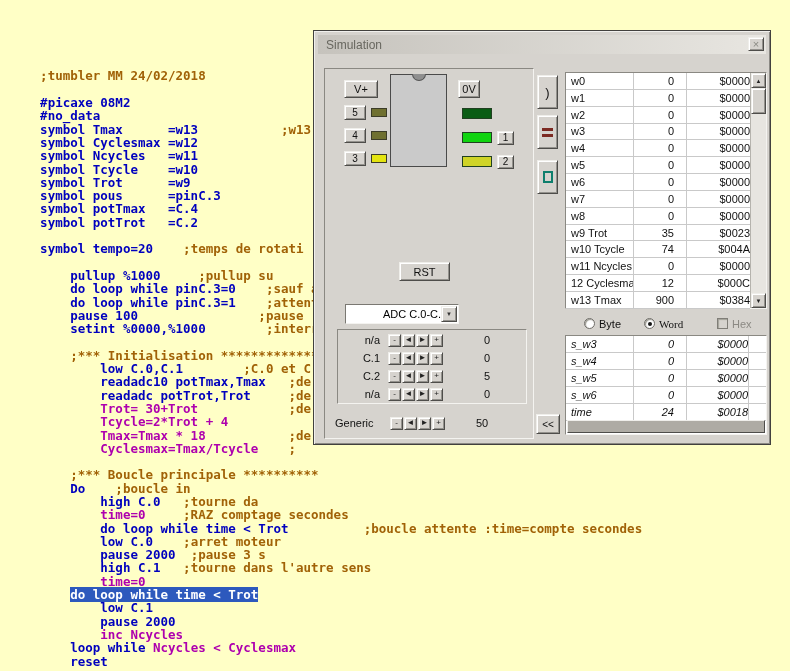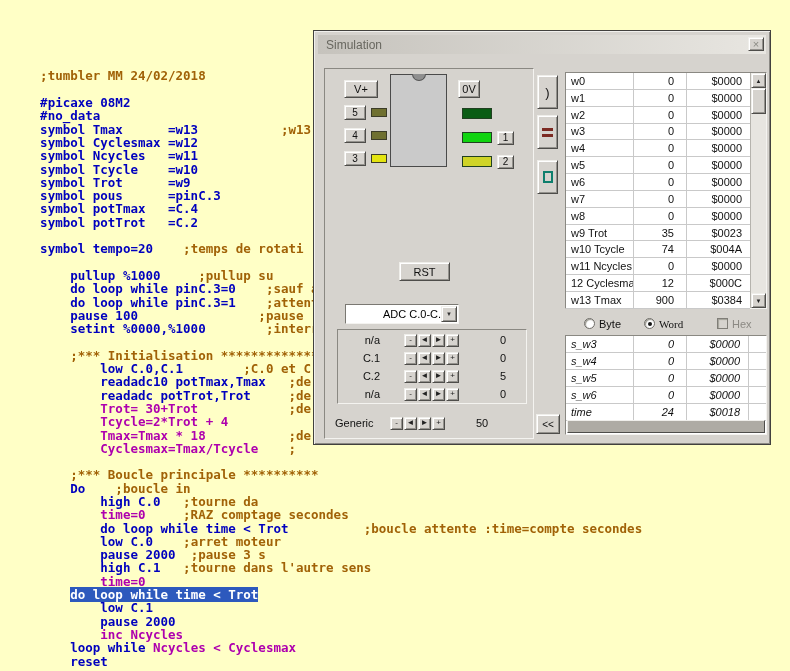--- a/index.html
+++ b/index.html
@@ -46,21 +46,21 @@
   .led{display:inline-block;width:16px;height:9px;border:1px solid #3c3c28;}
   .led.wide{width:30px;height:11px;border:1px solid #214021;}
 
   .adcselect{position:absolute;left:20px;top:235px;width:114px;height:20px;background:#ffffff;
              border:1px solid;border-color:#7a7872 #f4f3f0 #f4f3f0 #7a7872;display:flex;align-items:center;}
   .adcselect-text{flex:1;font-size:11px;color:#000;padding-left:0;white-space:nowrap;overflow:hidden;margin-left:37px;}
   .adcselect-arrow{width:16px;height:16px;margin-right:1px;font-size:6px;color:#333;
                    display:flex;align-items:center;justify-content:center;}
   .adcpanel{position:absolute;left:12px;top:260px;width:190px;height:75px;background:#d6d3ce;padding-top:1px;}
   .adcrow{display:flex;align-items:center;height:18px;}
-  .adclabel{width:42px;text-align:right;margin-right:24px;font-size:11px;color:#101010;}
+  .adclabel{width:42px;text-align:right;margin-right:8px;font-size:11px;color:#101010;}
   .mini{width:13px;height:13px;margin-right:1px;font-size:8px;line-height:1;color:#222;
         display:flex;align-items:center;justify-content:center;}
   .adcval{margin-left:40px;width:24px;font-size:11px;color:#101010;}
   .genericrow{position:absolute;left:10px;top:345px;display:flex;align-items:center;height:18px;justify-content:space-between;}
   .genlabel{width:45px;font-size:11px;color:#101010;margin-right:10px;}
   .genval{margin-left:30px;font-size:11px;color:#101010;}
 
   
   .tbtn{position:absolute;left:223px;width:21px;height:34px;display:flex;flex-direction:column;
         align-items:center;justify-content:center;font-size:13px;color:#101010;}
@@ -76,21 +76,21 @@
   .regtable{left:251px;top:41px;width:202px;height:237px;}
   .stortable{left:251px;top:304px;width:202px;height:100px;}
   .rows{position:absolute;left:0;top:0;bottom:0;right:0;}
   .regtable .rows{right:16px;}
   .trow{display:flex;height:16.85px;border-bottom:1px solid #c9c9c9;}
   .stortable .trow{height:17px;font-style:italic;}
   .tc{display:flex;align-items:center;font-size:11px;color:#111;border-right:1px solid #c9c9c9;
       overflow:hidden;white-space:nowrap;}
   .tc.name{width:68px;padding-left:5px;}
   .tc.dec{width:53px;justify-content:flex-end;padding-right:12px;}
-  .tc.hex{flex:1;justify-content:flex-end;padding-right:8px;border-right:none;}
+  .tc.hex{flex:1;justify-content:flex-end;border-right:none;}
   .stortable .tc.hex{flex:none;width:62px;border-right:1px solid #c9c9c9;}
   .tc.fill{flex:1;border-right:none;}
   .vscroll{position:absolute;top:0;right:0;width:16px;height:100%;background:#e7e5e0;border-left:1px solid #b5b3ad;}
   .sbtn{position:absolute;left:0;width:15px;height:15px;font-size:6px;color:#222;
         display:flex;align-items:center;justify-content:center;}
   .sbtn.down{bottom:0;}
   .sthumb{position:absolute;left:0;top:15px;width:15px;height:26px;}
   .hscroll{position:absolute;left:1px;right:1px;bottom:1px;height:13px;background:#aeaba4;
            border:1px solid;border-color:#efeeea #4e4d4a #4e4d4a #efeeea;}
 

